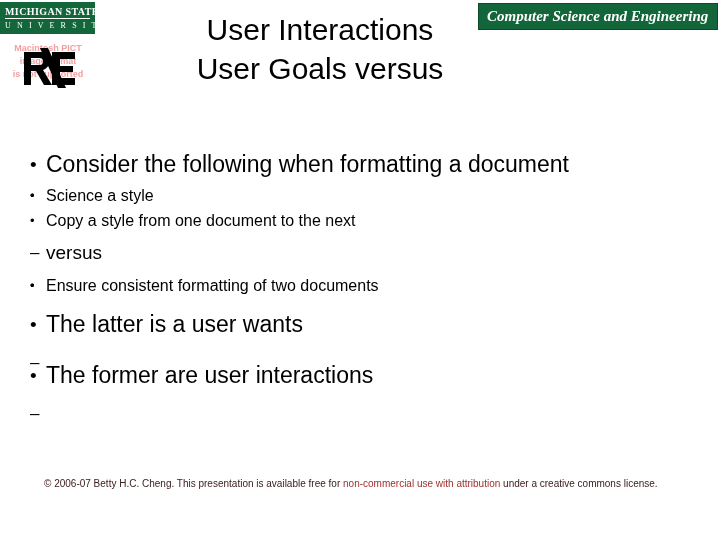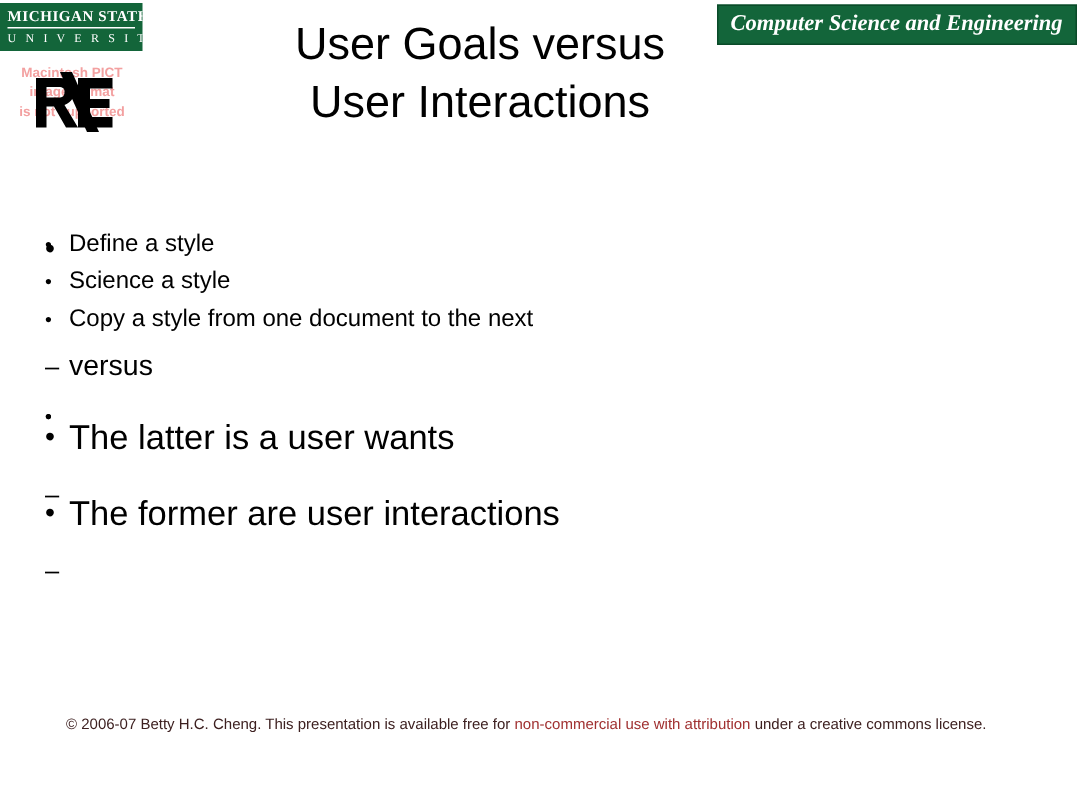--- a/index.html
+++ b/index.html
@@ -200,36 +200,36 @@
     <path d="M34 4 L34 37 L57 37 L57 30 L42 30 L42 24 L55 24 L55 18 L42 18 L42 11 L57 11 L57 4 Z" fill="#000000"></path>
     <path d="M30 0 L48 40 L40 40 L22 0 Z" fill="#000000"></path>
   </svg>
 </div>
 
 <div class="cse-banner">
   <div class="cse-banner-text">Computer Science and Engineering</div>
 </div>
 
 <div class="slide-title">
+  <div>User Interactions</div>
   <div>User Goals versus</div>
-  <div>User Interactions</div>
 </div>
 
 <div class="body-content">
 
   <ul class="lvl">
     <li class="item l1">
       <span class="bullet-glyph">•</span>
+      <span class="item-text">Consider the following when formatting a document</span>
     </li>
   </ul>
 
   <ul class="lvl l3-wrap">
     <li class="item l3">
       <span class="bullet-glyph">•</span>
-      <span class="item-text">Define a style</span>
     </li>
     <li class="item l3">
       <span class="bullet-glyph">•</span>
       <span class="item-text">Science a style</span>
     </li>
     <li class="item l3">
       <span class="bullet-glyph">•</span>
       <span class="item-text">Copy a style from one document to the next</span>
     </li>
   </ul>
@@ -244,20 +244,21 @@
   </ul>
 
   <div class="gap-sm"></div>
 
   <ul class="lvl l3-wrap">
     <li class="item l3">
       <span class="bullet-glyph">•</span>
     </li>
     <li class="item l3">
       <span class="bullet-glyph">•</span>
+      <span class="item-text">Ensure consistent formatting of two documents</span>
     </li>
   </ul>
 
   <div class="gap-md"></div>
 
   <ul class="lvl">
     <li class="item l1">
       <span class="bullet-glyph">•</span>
       <span class="item-text">The latter is a user wants</span>
     </li>

